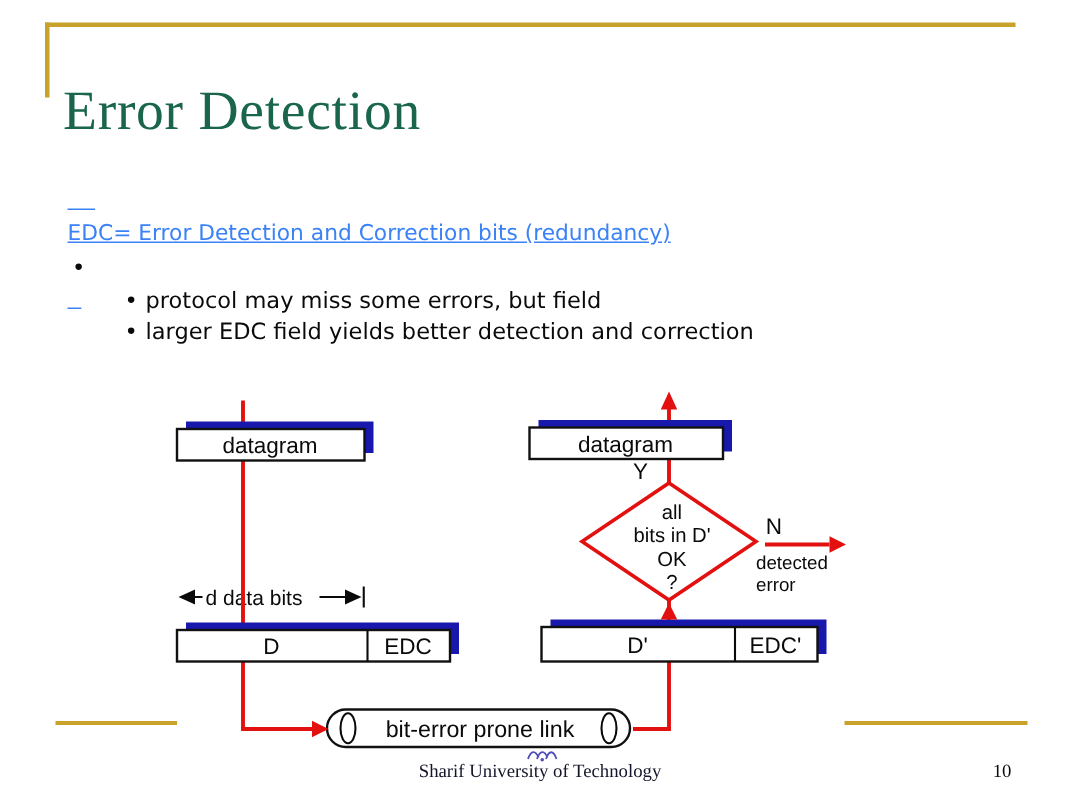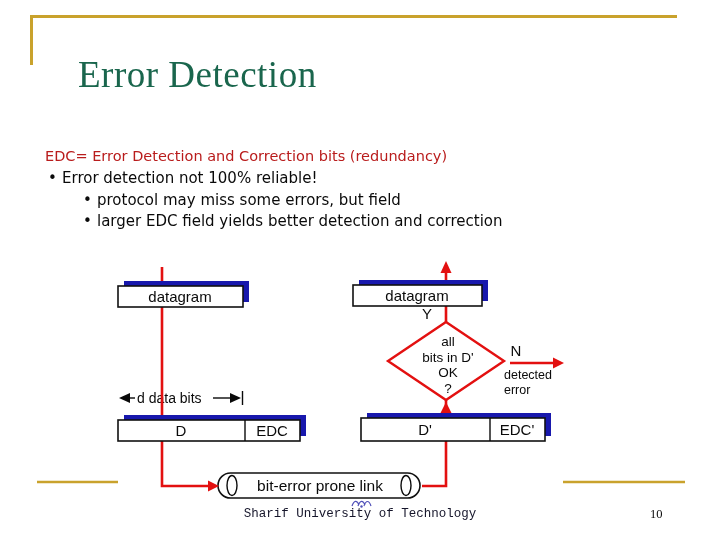--- a/index.html
+++ b/index.html
@@ -2,61 +2,60 @@
 <html><head>
 <meta charset="utf-8">
 <style>
   html,body{margin:0;padding:0;}
   body{width:720px;height:540px;background:#ffffff;font-family:"Liberation Sans",sans-serif;position:relative;overflow:hidden;}
   .slide{position:absolute;inset:0;background:#fff;}
 
   .gold-top{position:absolute;left:30px;top:15px;width:647px;height:2.5px;background:#C9A22C;}
   .gold-left{position:absolute;left:30px;top:15px;width:2.5px;height:50px;background:#C9A22C;}
 
-  .title{position:absolute;left:42px;top:28px;font-family:"Liberation Serif",serif;font-size:37px;font-weight:400;color:#1A664D;letter-spacing:0.5px;margin-left:36px;}
+  .title{position:absolute;left:42px;top:28px;font-family:"Liberation Serif",serif;font-size:37px;font-weight:400;color:#1A664D;letter-spacing:0.5px;}
 
-  .defs{position:absolute;left:45px;top:101px;font-family:"DejaVu Sans",sans-serif;font-size:14.5px;line-height:22px;color:#b91c1c;white-space:pre;}
+  .defs{position:absolute;left:45px;top:101px;font-family:"DejaVu Sans",sans-serif;font-size:14.5px;line-height:22px;color:#3b82f6;white-space:pre;text-decoration:underline;}
 
   .bullets{position:absolute;left:48px;top:168px;font-family:"DejaVu Sans",sans-serif;font-size:15px;line-height:21.5px;color:#0a0a0a;}
   .brow{display:flex;}
   .brow .mark{width:14px;}
   .brow.sub{margin-left:35px;}
 
   .diagram{position:absolute;left:0;top:250px;}
   .dtext{font-family:"Liberation Sans",sans-serif;fill:#0a0a0a;}
   .boxline{fill:#ffffff;stroke:#111111;stroke-width:1.6;}
   .shadow{fill:#1818AD;}
   .redln{stroke:#E31010;stroke-width:2.6;fill:none;}
   .redfill{fill:#E31010;stroke:none;}
   .goldln{stroke:#C9A22C;stroke-width:2.6;}
   .blk{stroke:#0a0a0a;stroke-width:1.4;fill:none;}
   .blkfill{fill:#0a0a0a;}
 
   .footer-logo{position:absolute;left:350px;top:498px;}
-  .footer-text{position:absolute;left:230px;top:507px;width:260px;text-align:center;font-family:Liberation Mono, monospace;font-size:12.5px;color:#15152a;}
-  .page-num{position:absolute;left:650px;top:507px;width:36px;text-align:left;font-family:"Liberation Serif",serif;font-size:12.5px;color:#0a0a0a;}
+  .footer-text{position:absolute;left:230px;top:507px;width:260px;text-align:center;font-family:Liberation Serif, serif;font-size:12.5px;color:#15152a;}
+  .page-num{position:absolute;left:650px;top:507px;width:36px;text-align:center;font-family:"Liberation Serif",serif;font-size:12.5px;color:#0a0a0a;}
 </style>
 </head>
 <body>
 
 <div class="slide">
 
   <div class="gold-top"></div>
   <div class="gold-left"></div>
 
   <h1 class="title">Error Detection</h1>
 
   <div class="defs">
     <div>EDC= Error Detection and Correction bits (redundancy)</div>
   </div>
 
   <div class="bullets">
     <div class="brow">
       <span class="mark">•</span>
-      <span>Error detection not 100% reliable!</span>
     </div>
     <div class="brow sub">
       <span class="mark">•</span>
       <span>protocol may miss some errors, but field</span>
     </div>
     <div class="brow sub">
       <span class="mark">•</span>
       <span>larger EDC field yields better detection and correction</span>
     </div>
   </div>

